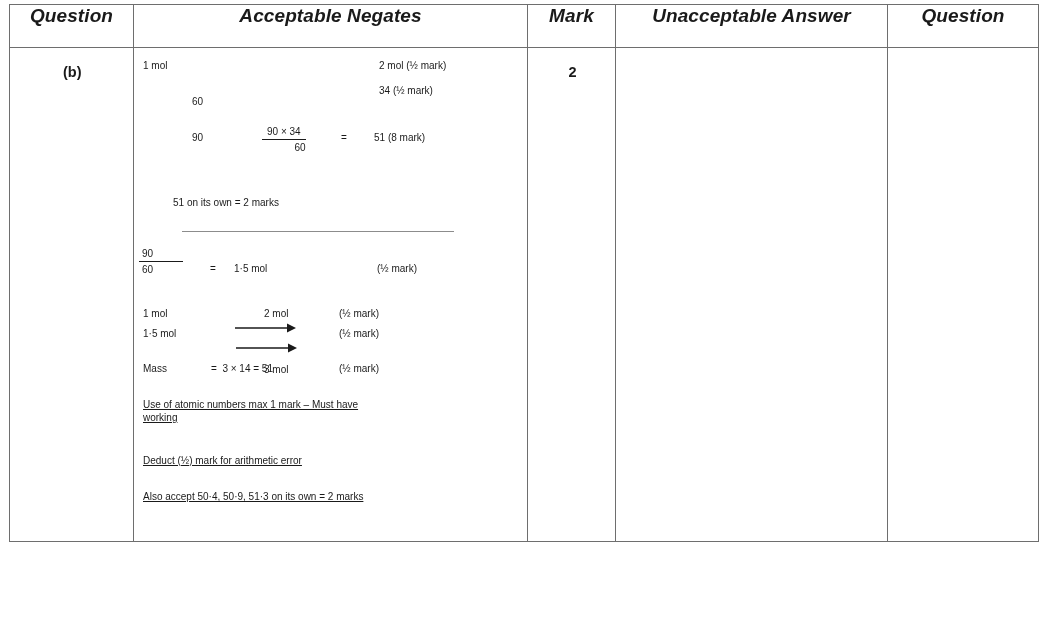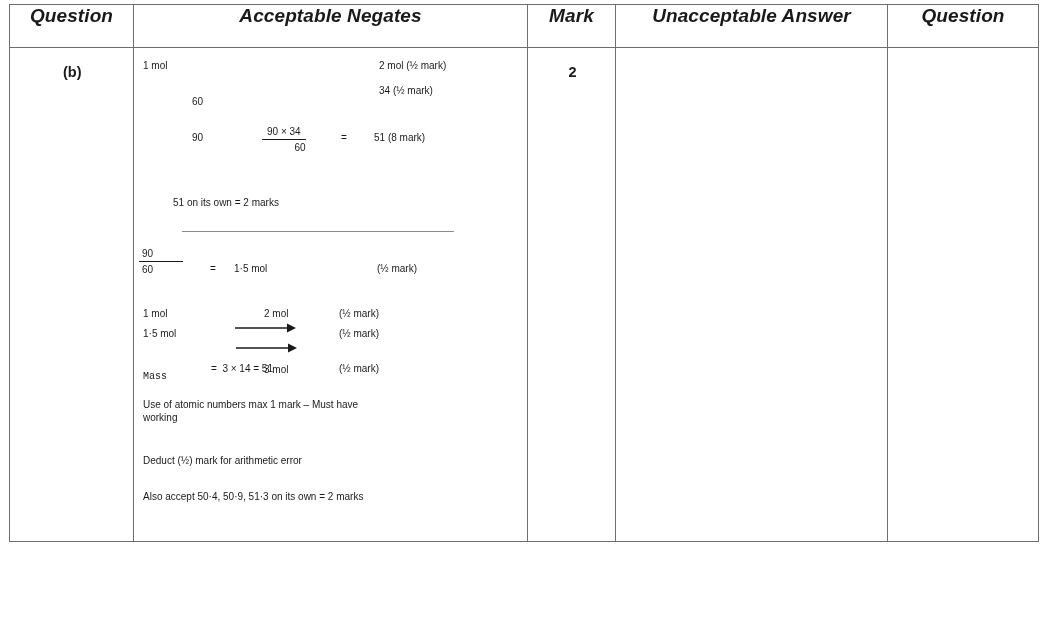--- a/index.html
+++ b/index.html
@@ -153,20 +153,21 @@
 
   .arrow-line {
     position: absolute;
     white-space: pre;
   }
 
   .para {
     position: absolute;
     white-space: pre-line;
     line-height: 1.32;
+    text-decoration: underline;
   }
 </style>
 </head>
 <body>
 
 <div id="marking-sheet">
   <table class="ms-table">
     <colgroup>
       <col class="c-question">
       <col class="c-acceptable">
@@ -232,21 +233,21 @@
             <div class="arrow-line" style="left:9px; top:281px;"><span>1·5 mol</span></div>
             <div class="abs" style="left:63px; top:281px; width:62px;">
               <svg width="62" height="16" viewBox="0 0 62 16" aria-hidden="true">
                 <line x1="0" y1="9" x2="52" y2="9" stroke="#1a1a1a" stroke-width="1.6"></line>
                 <polygon points="52,4.5 61,9 52,13.5" fill="#1a1a1a"></polygon>
               </svg>
             </div>
             <div class="abs" style="left:130px; top:281px;margin-top:36px;">3 mol</div>
             <div class="abs" style="left:205px; top:281px;">(½ mark)</div>
 
-            <div class="abs" style="left:9px; top:324px;font-family:Liberation Mono, monospace;">Mass</div>
+            <div class="abs" style="left:9px; top:316px;">Mass</div>
             <div class="abs" style="left:77px; top:316px;">=  3 × 14 = 51</div>
             <div class="abs" style="left:205px; top:316px;">(½ mark)</div>
 
             <div class="para" style="left:9px; top:350px; width:360px;">Use of atomic numbers max 1 mark – Must have
 working</div>
             <div class="para" style="left:9px; top:406px; width:360px;">Deduct (½) mark for arithmetic error</div>
             <div class="para" style="left:9px; top:442px; width:370px;">Also accept 50·4, 50·9, 51·3 on its own = 2 marks</div>
 
           </div>
         </td>

